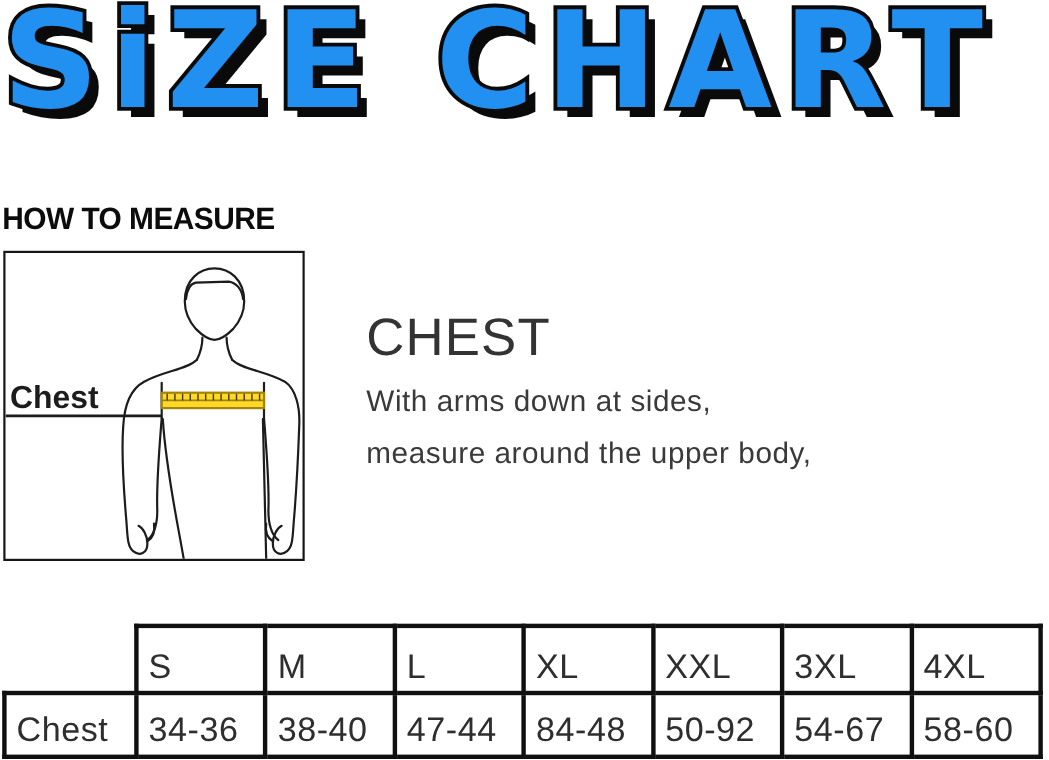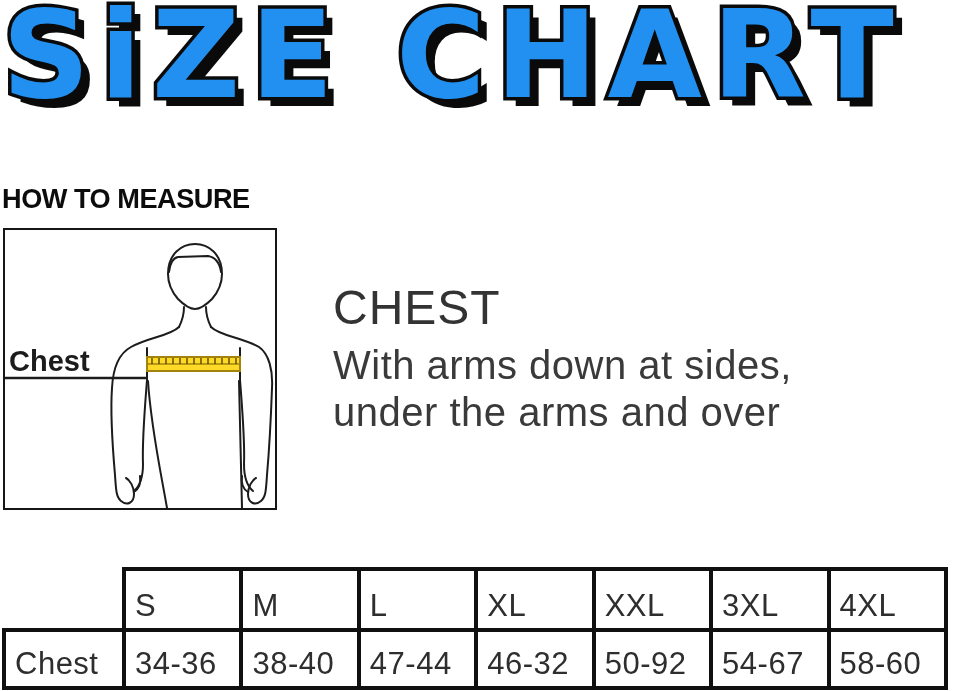--- a/index.html
+++ b/index.html
@@ -35,21 +35,21 @@
     font-size:29px; font-weight:bold; fill:#1c1c1c;
   }
 
   
   .chest-sec { position:absolute; top:284px; left:333px; width:620px; color:#3a3a3a; }
   .chest-sec h2 {
     font-size:48px; font-weight:400; letter-spacing:1px;
     line-height:1.0; margin-bottom:10px; color:#333;
   }
   .chest-sec .line {
-    font-size:40px; font-weight:400; line-height:47px; letter-spacing:0.5px;
+    font-size:27px; font-weight:400; line-height:47px; letter-spacing:0.5px;
     white-space:nowrap;
   }
 
   
   table.sizes {
     position:absolute; top:567px; left:2px; width:946px;
     border-collapse:collapse; table-layout:fixed;
   }
   table.sizes td {
     border:4px solid #101010; vertical-align:bottom;
@@ -99,21 +99,21 @@
       </g>
 
       <text class="fig-label" x="4" y="141">Chest</text>
       <path d="M0,148 L142,148" stroke="#1c1c1c" stroke-width="2.5" fill="none"></path>
     </svg>
   </div>
 
   <div class="chest-sec">
     <h2>CHEST</h2>
     <div class="line">With arms down at sides,</div>
-    <div class="line">under the arms and over</div>
+    <div class="line">measure around the upper body,</div>
   </div>
 
   <table class="sizes">
     <colgroup>
       <col style="width:120px">
       <col>
         <col>
         <col>
         <col>
         <col>
@@ -129,21 +129,21 @@
         <td>XL</td>
         <td>XXL</td>
         <td>3XL</td>
         <td>4XL</td>
       </tr>
       <tr class="dat">
         <td>Chest</td>
         <td>34-36</td>
         <td>38-40</td>
         <td>47-44</td>
-        <td>46-32</td>
+        <td>84-48</td>
         <td>50-92</td>
         <td>54-67</td>
         <td>58-60</td>
       </tr>
     </tbody>
   </table>
 
 </div>
 
 </body></html>

